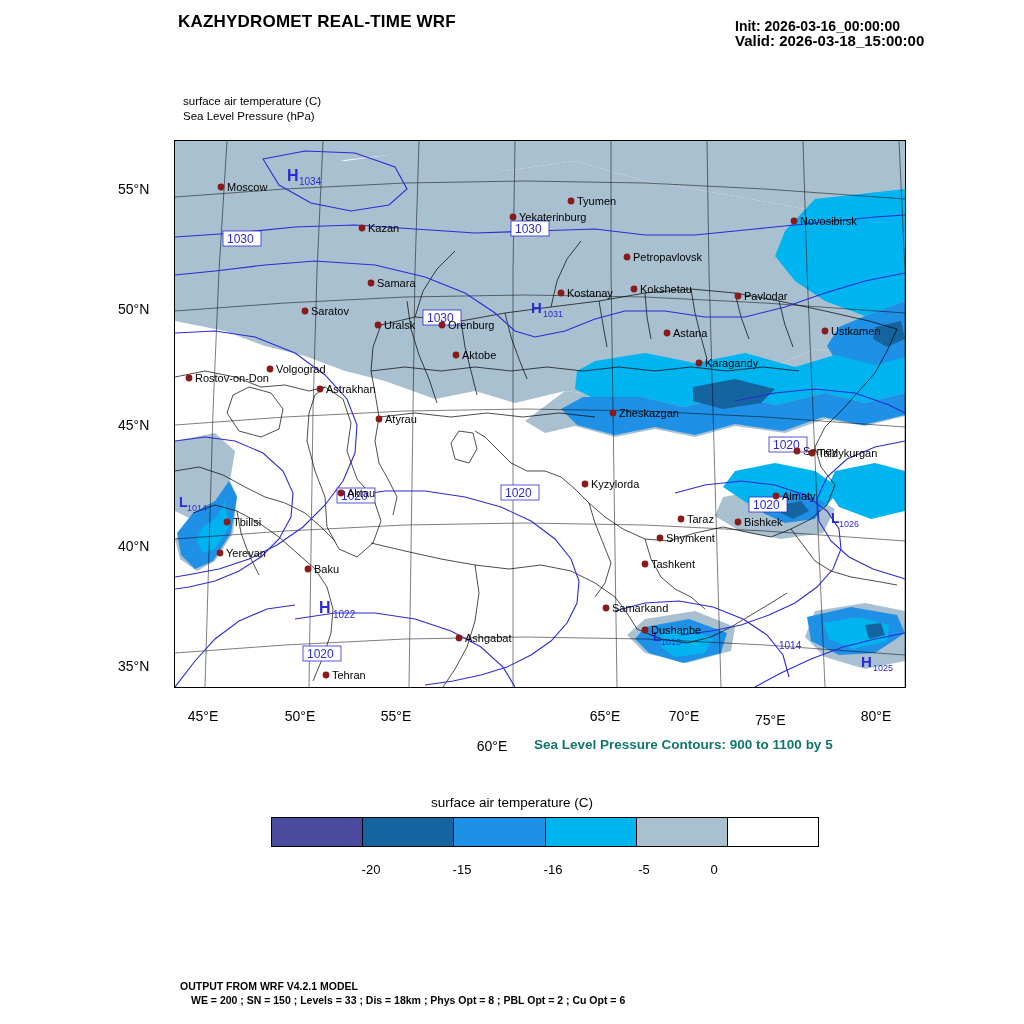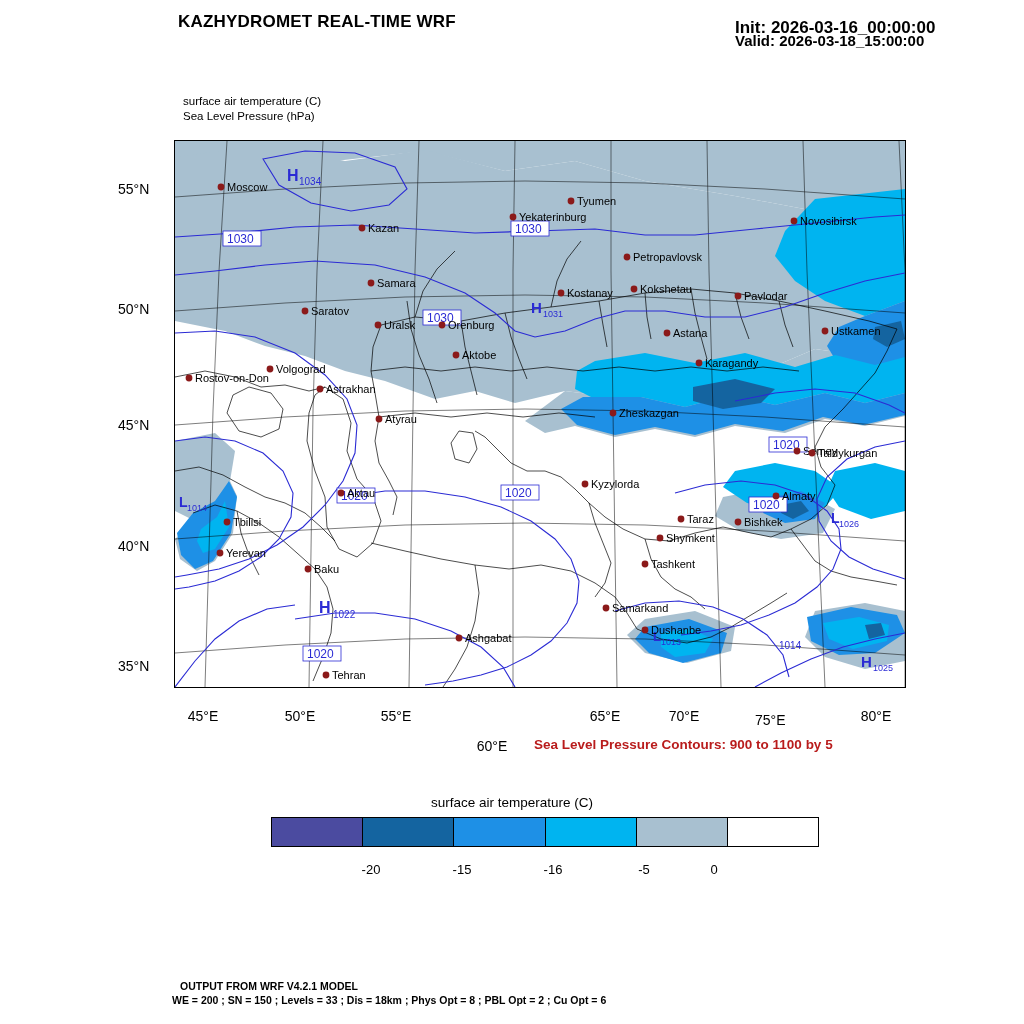--- a/index.html
+++ b/index.html
@@ -11,53 +11,53 @@
     position:relative;
     overflow:hidden;
   }
   .abs{position:absolute;}
 
   
   #main-title{
     left:178px;top:12px;
     font-size:17px;font-weight:bold;letter-spacing:.2px;
   }
-  #init-line{left:735px;top:18px;font-size:17px;font-weight:bold;}
+  #init-line{left:735px;top:18px;font-size:14px;font-weight:bold;}
   #valid-line{left:735px;top:32px;font-size:15px;font-weight:bold;}
 
   
   #field-label-1{left:183px;top:95px;font-size:11.5px;}
   #field-label-2{left:183px;top:110px;font-size:11.5px;}
 
   
   #map-frame{
     left:174px;top:140px;width:730px;height:546px;
     border:1px solid #000;
     background:#ffffff;
     overflow:hidden;
   }
   #map-canvas{position:absolute;left:0;top:0;width:730px;height:546px;}
 
   .axis-text{position:absolute;font-size:14px;}
 
   
   #slp-note{
-    left:534px;top:737px;font-size:13.5px;font-weight:bold;color:#b91c1c;
+    left:534px;top:737px;font-size:13.5px;font-weight:bold;color:#0f766e;
   }
 
   
   #cb-title{left:0;top:795px;width:1024px;text-align:center;font-size:13.5px;}
   #colorbar{left:271px;top:817px;width:546px;height:28px;border:1px solid #000;display:flex;}
   #colorbar div{flex:1 1 0;height:100%;border-right:1px solid #000;}
   #colorbar div:last-child{border-right:none;}
   .cb-tick{position:absolute;top:862px;font-size:13px;text-align:center;width:60px;}
 
   
   #footer1{left:180px;top:980px;font-size:10.5px;font-weight:bold;}
-  #footer2{left:172px;top:994px;font-size:10.5px;font-weight:bold;}
+  #footer2{left:191px;top:994px;font-size:10.5px;font-weight:bold;}
 
   
   text{font-family:"Liberation Sans", sans-serif;}
 </style>
 </head>
 <body>
 
 <div class="abs" id="main-title">KAZHYDROMET REAL-TIME WRF</div>
 <div class="abs" id="init-line">Init: 2026-03-16_00:00:00</div>
 <div class="abs" id="valid-line">Valid: 2026-03-18_15:00:00</div>

